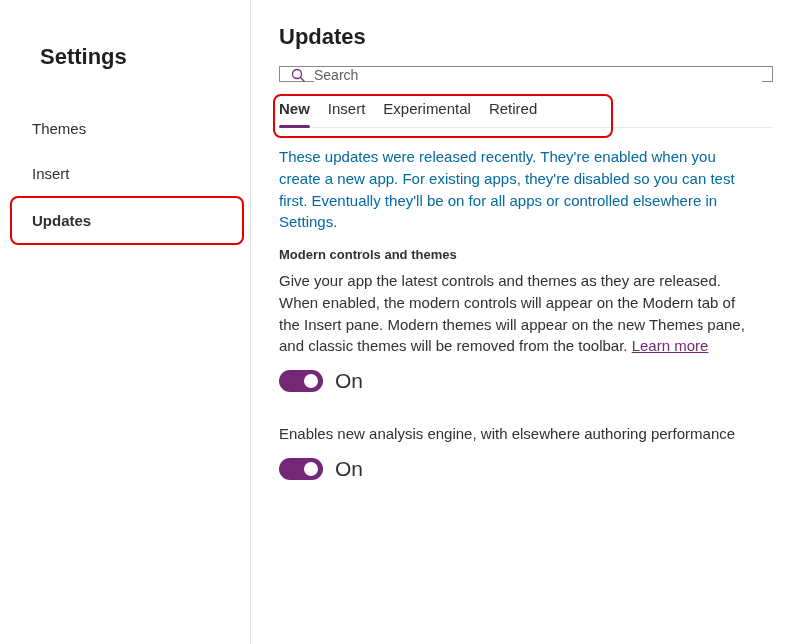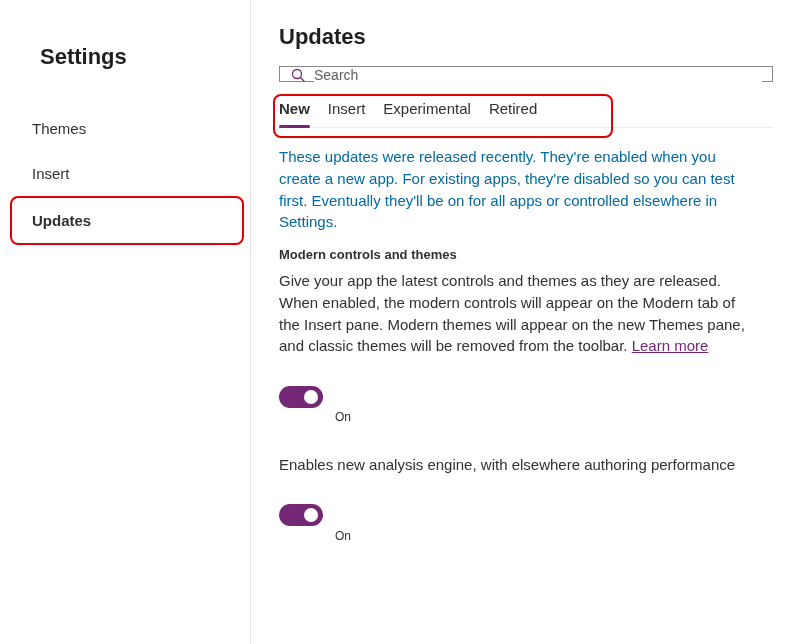--- a/index.html
+++ b/index.html
@@ -155,22 +155,21 @@
   .toggle-knob {
     position: absolute;
     width: 14px;
     height: 14px;
     background: #ffffff;
     border-radius: 50%;
     top: 4px;
     right: 5px;
   }
   .toggle-label {
-    font-size: 12px;
-    margin-top: 41px;
+    font-size: 21px;
   }
 </style>
 </head>
 <body>
 
 <div class="sidebar">
   <div class="sidebar-title">Settings</div>
   <div class="nav-item">Themes</div>
   <div class="nav-item">Insert</div>
   <div class="nav-item selected highlight-nav">Updates</div>

